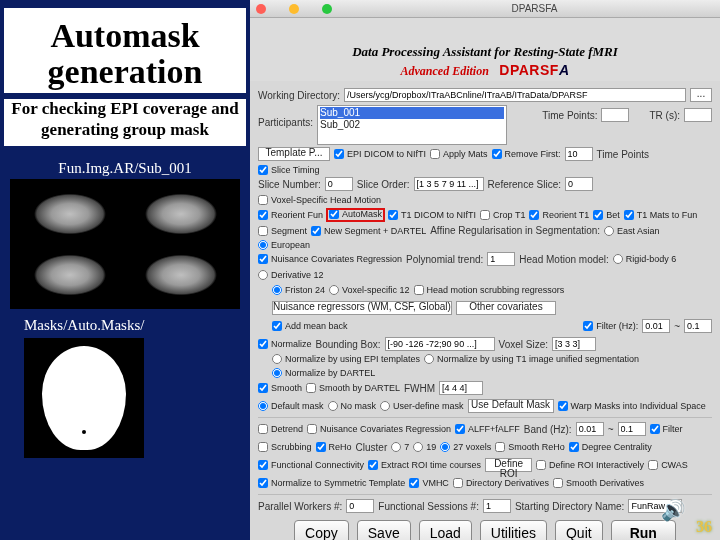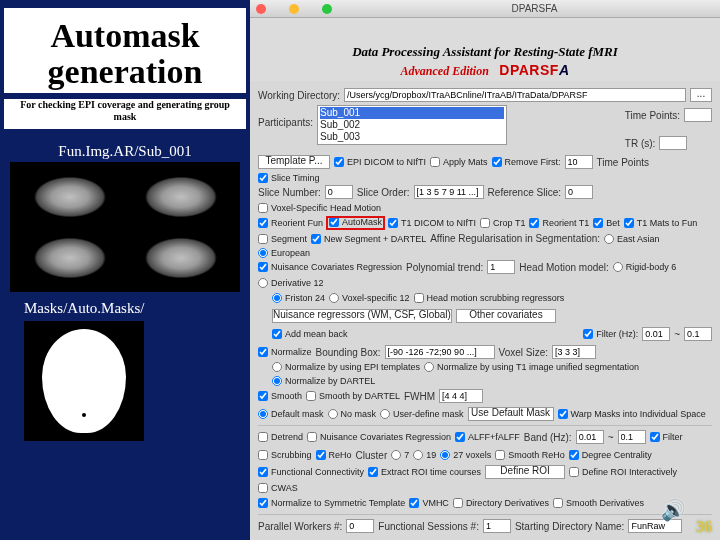--- a/index.html
+++ b/index.html
@@ -1,20 +1,20 @@
 <!DOCTYPE html>
 <html><head>
 <meta charset="utf-8">
 <style>
   * { box-sizing: border-box; margin: 0; padding: 0; }
   body { width: 720px; height: 540px; font-family: "Lucida Grande", Arial, sans-serif; font-size: 9px; background: #0b1e62; position: relative; }
   .slide { display: flex; width: 720px; height: 540px; }
   .left { width: 250px; background: #0b1e62; color: #fff; padding: 18px 8px 8px 8px; }
   .left h1 { font-family: "Times New Roman", serif; font-size: 34px; font-weight: 700; color: #000; background: #fff; padding: 10px 10px 4px 10px; margin: -10px -4px 6px -4px; text-align: center; line-height: 1.05; }
-  .left .subtitle { font-family: "Times New Roman", serif; font-size: 10px; font-weight: 700; color: #000; background: #fff; padding: 0 6px 6px 6px; margin: 0 -4px 14px -4px; text-align: center; line-height: 1.2; }
+  .left .subtitle { font-family: "Times New Roman", serif; font-size: 17px; font-weight: 700; color: #000; background: #fff; padding: 0 6px 6px 6px; margin: 0 -4px 14px -4px; text-align: center; line-height: 1.2; }
   .left .cap { font-family: "Times New Roman", serif; font-size: 15px; color: #fff; text-align: center; margin: 8px 0 2px 0; }
   .brains { width: 230px; height: 130px; background: #000; margin: 0 auto; display:flex; flex-wrap:wrap; align-items:center; justify-content:space-around; padding:4px; }
   .brain { width:100px; height:56px; background: radial-gradient(ellipse 46px 26px at center, #bfbfbf 0%, #9a9a9a 40%, #4a4a4a 72%, #000 78%); border-radius: 48% 48% 46% 46%; }
   .mask { width: 120px; height: 120px; background:#000; margin: 4px 0 0 16px; position:relative; }
   .mask::after { content:""; position:absolute; left:18px; top:8px; width:84px; height:104px; background:#fff; border-radius: 50% 50% 46% 46% / 46% 46% 54% 54%; }
   .mask .dot { position:absolute; left:58px; top:92px; width:4px; height:4px; background:#000; border-radius:50%; z-index:2;}
   .right { flex:1; background:#d8d8d8; position:relative; }
   .mac-titlebar { height:18px; background: linear-gradient(#ededed,#d0d0d0); border-bottom:1px solid #aaa; display:flex; align-items:center; padding:0 6px; gap:23px; }
   .tl-btn { width:10px; height:10px; border-radius:50%; }
   .red{background:#ff5f57}.yellow{background:#febc2e}.green{background:#28c840}
@@ -85,24 +85,23 @@
         <span class="lbl">Working Directory:</span>
         <input class="txt flex1" value="/Users/ycg/Dropbox/ITraABCnline/ITraAB/ITraData/DPARSF" style="">
         <div class="dots-btn">...</div>
       </div>
       <div class="row" style="align-items:flex-start;">
         <div style="display:flex; gap:4px; align-items:flex-start;">
           <span class="lbl" style="margin-top:12px">Participants:</span>
           <div class="box participants">
             <div class="sel">Sub_001</div>
             <div>Sub_002</div>
-            <div>Sub_003</div>
           </div>
         </div>
-        <div style="margin-left:auto; display:flex; flex-direction:column; gap:8px;">
+        <div style="margin-left:auto; display:flex; flex-direction:row; gap:20px;">
           <div class="row">
               <span class="lbl">Time Points:</span>
               <input class="txt small-input" value="" style="">
             </div>
           <div class="row">
               <span class="lbl">TR (s):</span>
               <input class="txt small-input" value="" style="">
             </div>
         </div>
       </div>
@@ -362,21 +361,21 @@
 
       <div class="row">
         <label class="cb">
             <input type="checkbox" checked="" style="">
             <span>Functional Connectivity</span>
           </label>
         <label class="cb">
             <input type="checkbox" checked="" style="">
             <span>Extract ROI time courses</span>
           </label>
-        <div class="dots-btn" style="width:80px">Define ROI</div>
+        <div class="dots-btn" style="width:47px">Define ROI</div>
         <label class="cb">
             <input type="checkbox" style="">
             <span>Define ROI Interactively</span>
           </label>
         <label class="cb">
             <input type="checkbox" style="">
             <span>CWAS</span>
           </label>
       </div>
 

